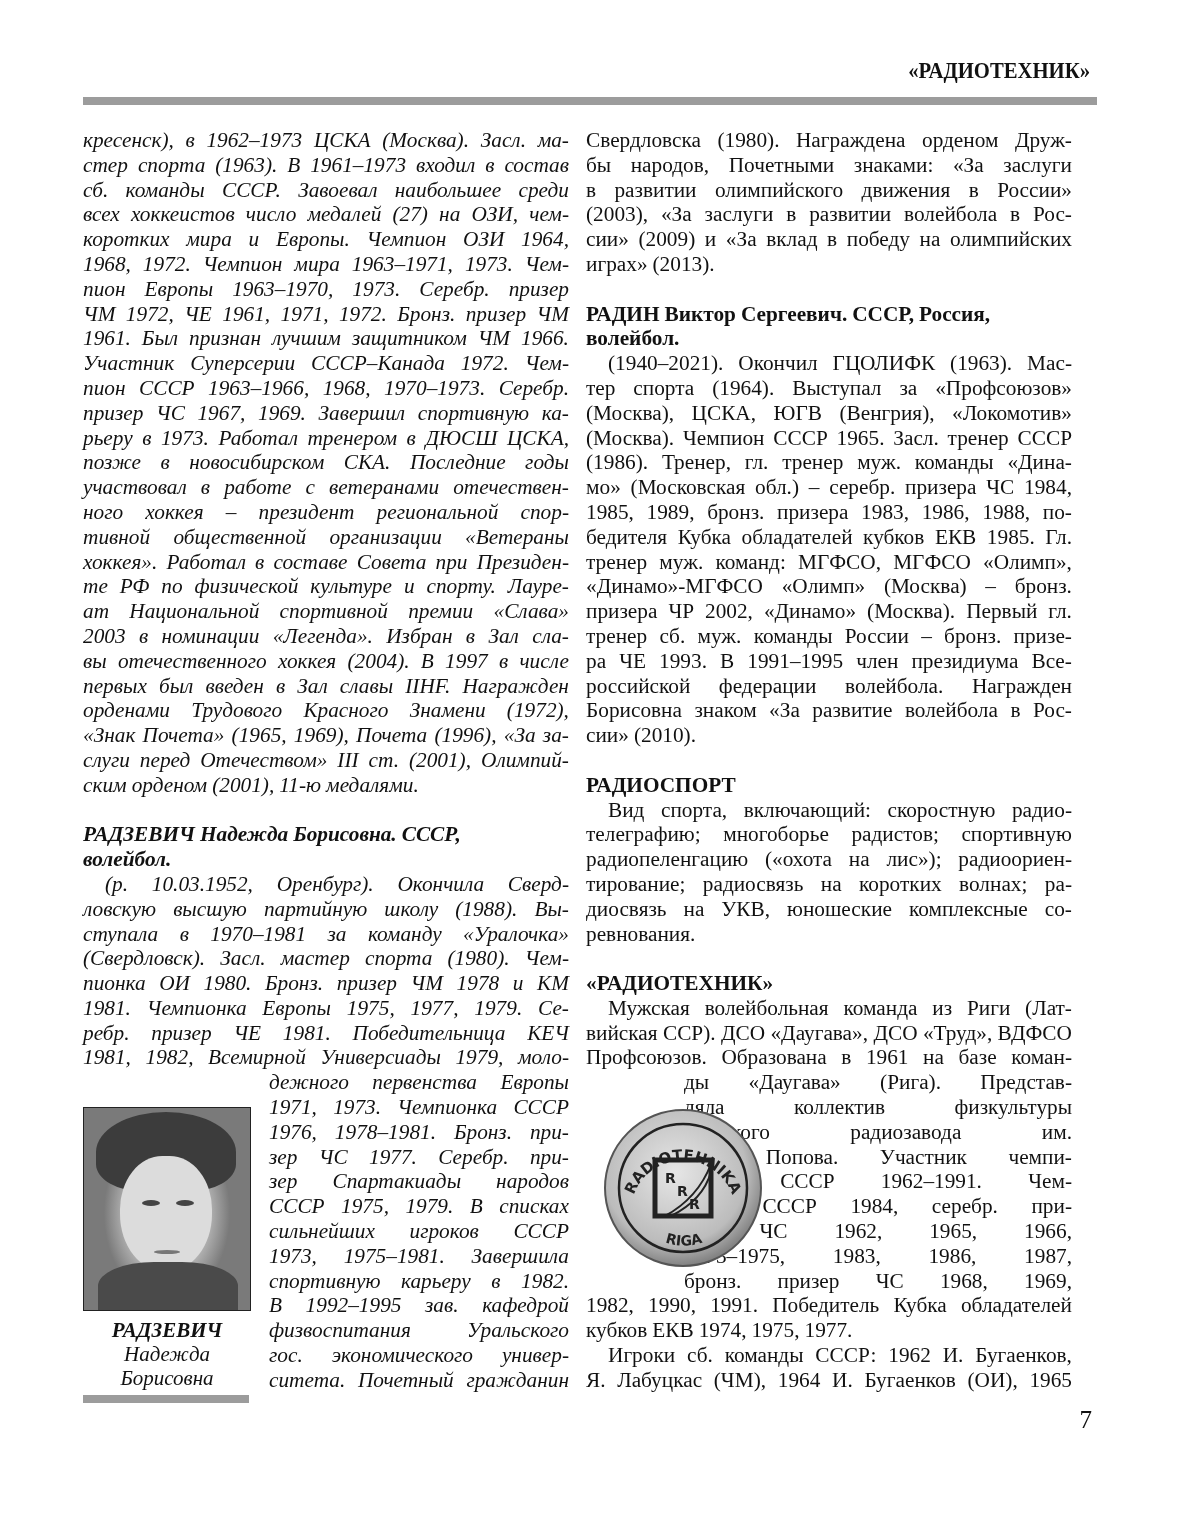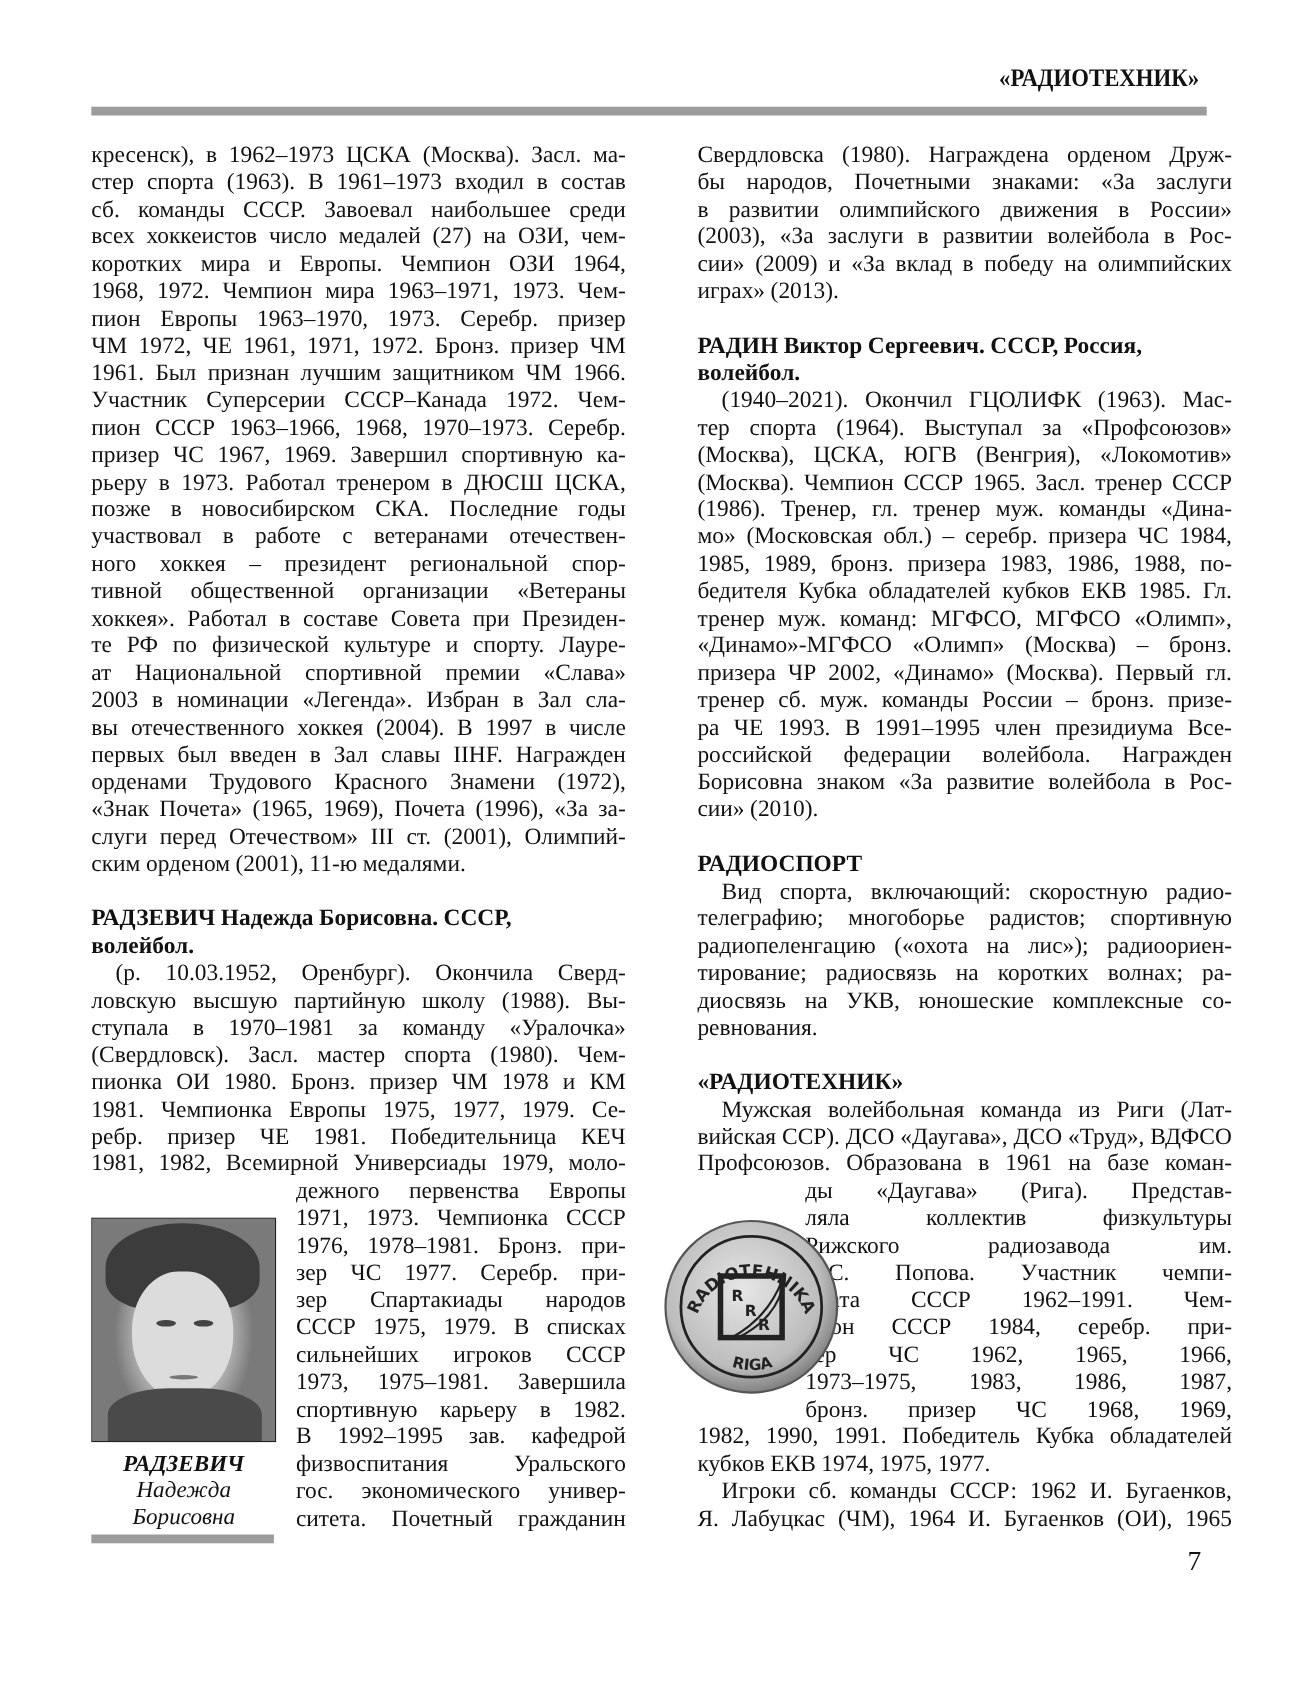--- a/index.html
+++ b/index.html
@@ -2,22 +2,22 @@
 <html><head>
   <meta charset="utf-8">
   <style>
     html, body { margin: 0; padding: 0; background: #ffffff; }
     body { width: 1182px; height: 1536px; position: relative; overflow: hidden;
            font-family: "Liberation Serif", "DejaVu Serif", serif; color: #111; }
     .running-head { position: absolute; top: 58px; right: 92px; font-size: 23px; font-weight: bold;
                     letter-spacing: 0px; transform: scaleX(0.9); transform-origin: right center; }
     .head-rule { position: absolute; top: 97px; left: 83px; width: 1014px; height: 8px; background: #9c9c9c; }
     .col { position: absolute; top: 128px; width: 486px; font-size: 21.3px; }
-    .col-left { left: 83px; }
-    .col-right { left: 634px; }
+    .col-left { left: 83px; font-style: italic; }
+    .col-right { left: 586px; }
     .ln { height: 24.8px; line-height: 24.8px; white-space: nowrap; display: flex; justify-content: space-between; }
     .ln.last { justify-content: flex-start; }
     .ln.last span { margin-right: 5px; }
     .ln.indent { padding-left: 22px; }
     .ln.bold { font-weight: bold; align-items: center; }
     .ln.narrow { margin-left: 186px; text-align: center; }
     .ln.narrow-r { margin-left: 98px; }
     .gap { height: 24.8px; }
     .photo { position: absolute; left: 83px; top: 1107px; width: 166px; height: 202px; border: 1.5px solid #222;
              background: radial-gradient(ellipse 38% 44% at 50% 52%, #dedede 0%, #c8c8c8 55%, #7a7a7a 100%);

